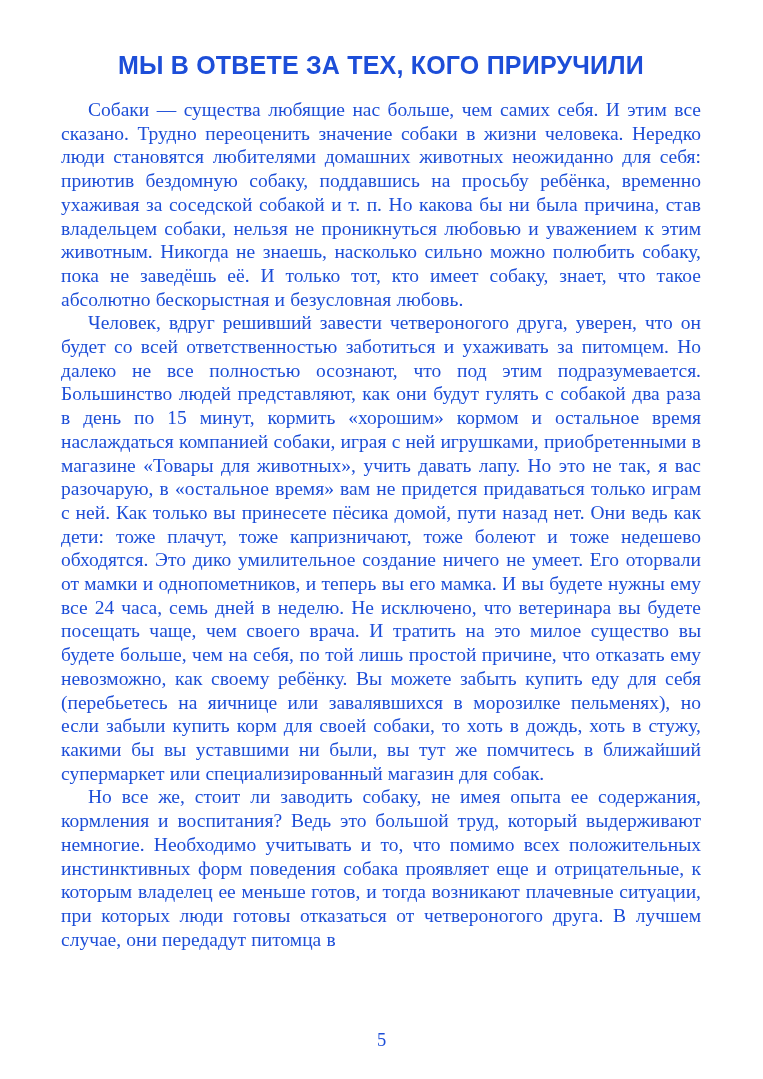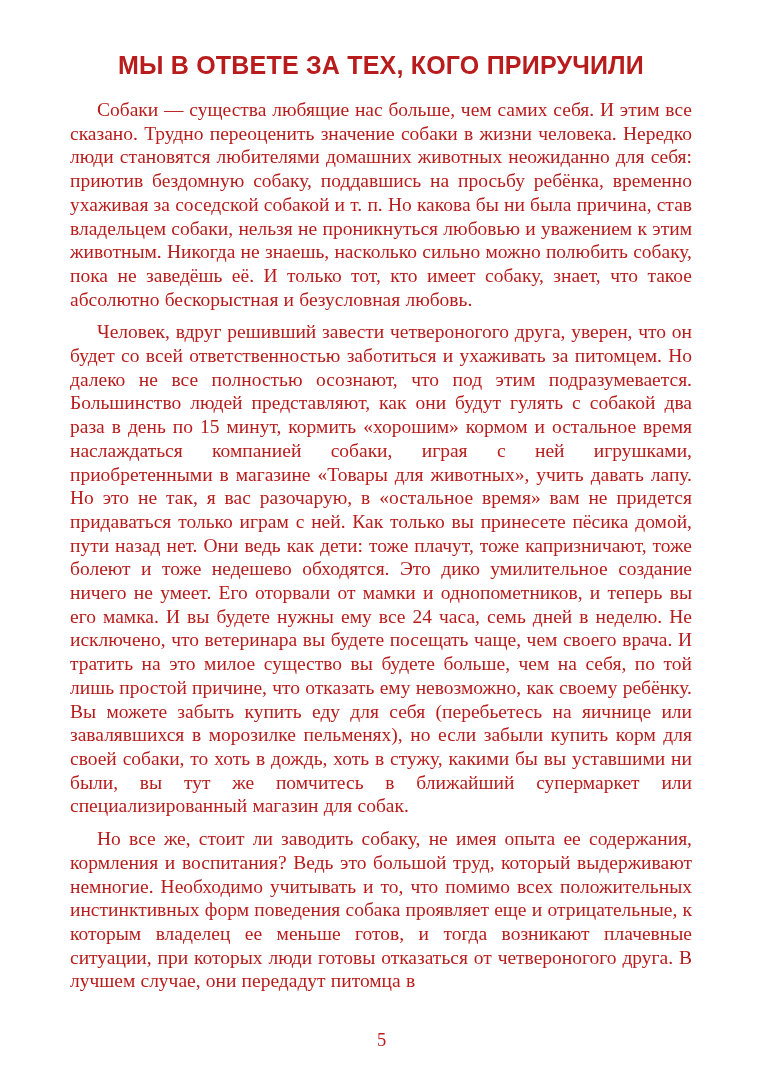--- a/index.html
+++ b/index.html
@@ -5,42 +5,42 @@
   html, body {
     margin: 0;
     padding: 0;
     background: #ffffff;
   }
   .book-page {
     position: relative;
     width: 763px;
     height: 1079px;
     background: #ffffff;
-    color: #b91c1c;
+    color: #1d4ed8;
     overflow: hidden;
     font-family: "Liberation Serif", serif;
   }
   .content {
     position: absolute;
     left: 61px;
     right: 62px;
     top: 50px;
   }
   .page-title {
     font-family: "Liberation Sans", sans-serif;
     font-weight: bold;
     font-size: 25px;
     line-height: 30px;
     text-align: center;
     margin: 0 0 18px 0;
     letter-spacing: 0.2px;
     white-space: nowrap;
   }
   .body-text p {
-    margin: 9px;
+    margin: 0;
     padding: 0;
     font-size: 19.5px;
     line-height: 23.7px;
     text-align: justify;
     text-indent: 27px;
     hyphens: auto;
     -webkit-hyphens: auto;
     word-spacing: 0.3px;
   }
   .page-number {

